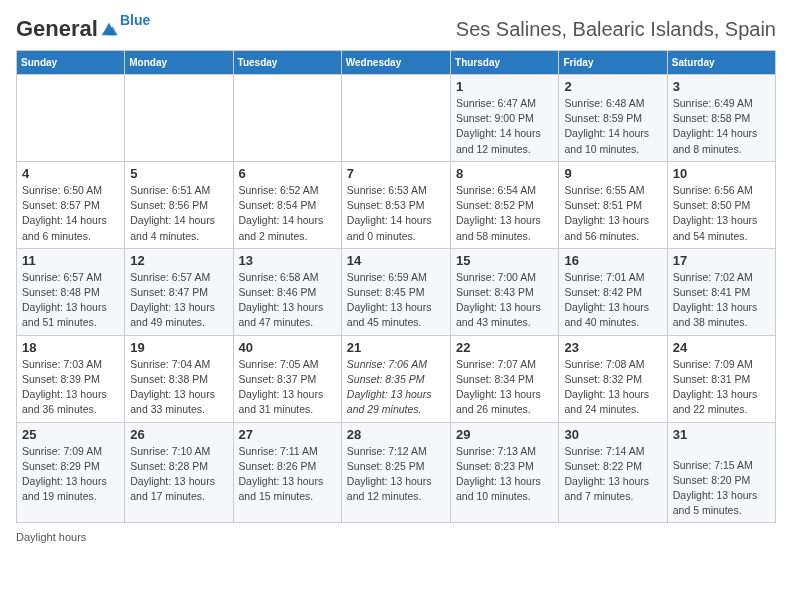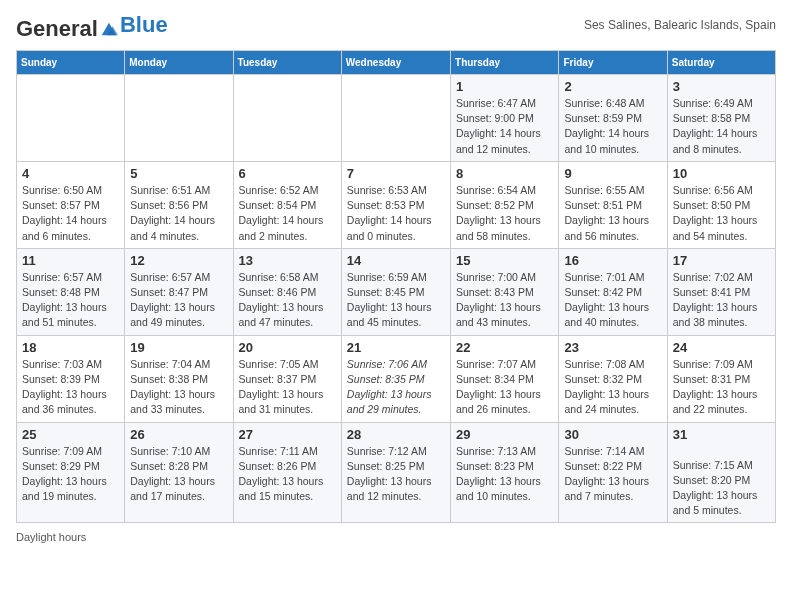--- a/index.html
+++ b/index.html
@@ -34,21 +34,21 @@
       height: 18px;
       margin-left: 2px;
     }
     .title-area { text-align: right; }
     .month-title {
       font-size: 38px;
       color: #333;
       font-weight: normal;
     }
     .location-title {
-      font-size: 12px;
+      font-size: 20px;
       color: #555;
       margin-top: 2px;
     }
     .calendar-table {
       width: 100%;
       border-collapse: collapse;
       font-size: 11px;
     }
     .calendar-table thead th {
       background: #2979c0;
@@ -101,21 +101,21 @@
 <div class="header">
   <div class="logo">
     <div class="logo-text">
       <span class="logo-general">General</span>
       <svg class="logo-icon" viewBox="0 0 20 18" fill="none">
         <polygon points="2,16 10,2 18,16" fill="#2979c0"></polygon>
         <polygon points="8,16 14,6 20,16" fill="#1a6bb5" opacity="0.7"></polygon>
       </svg>
     </div>
     <div style="display:flex; align-items:center; margin-top:-4px; padding-left:2px;">
-      <span class="logo-blue" style="color:#2979c0; font-size:22px; font-weight:bold;">Blue</span>
+      <span class="logo-blue" style="color:#2979c0; font-size:14px; font-weight:bold;">Blue</span>
     </div>
   </div>
   <div class="title-area">
     <div class="location-title">Ses Salines, Balearic Islands, Spain</div>
   </div>
 </div>
 
 <table class="calendar-table">
   <thead>
     <tr>
@@ -267,21 +267,21 @@
 and 36 minutes.</div>
         </td>
         <td>
           <span class="day-number">19</span>
           <div class="day-info" style="white-space: pre-line;">Sunrise: 7:04 AM
 Sunset: 8:38 PM
 Daylight: 13 hours
 and 33 minutes.</div>
         </td>
         <td>
-          <span class="day-number">20</span>
+          <span class="day-number">40</span>
           <div class="day-info" style="white-space: pre-line;">Sunrise: 7:05 AM
 Sunset: 8:37 PM
 Daylight: 13 hours
 and 31 minutes.</div>
         </td>
         <td>
           <span class="day-number">21</span>
           <div class="day-info" style="white-space: pre-line; font-style: italic;">Sunrise: 7:06 AM
 Sunset: 8:35 PM
 Daylight: 13 hours

